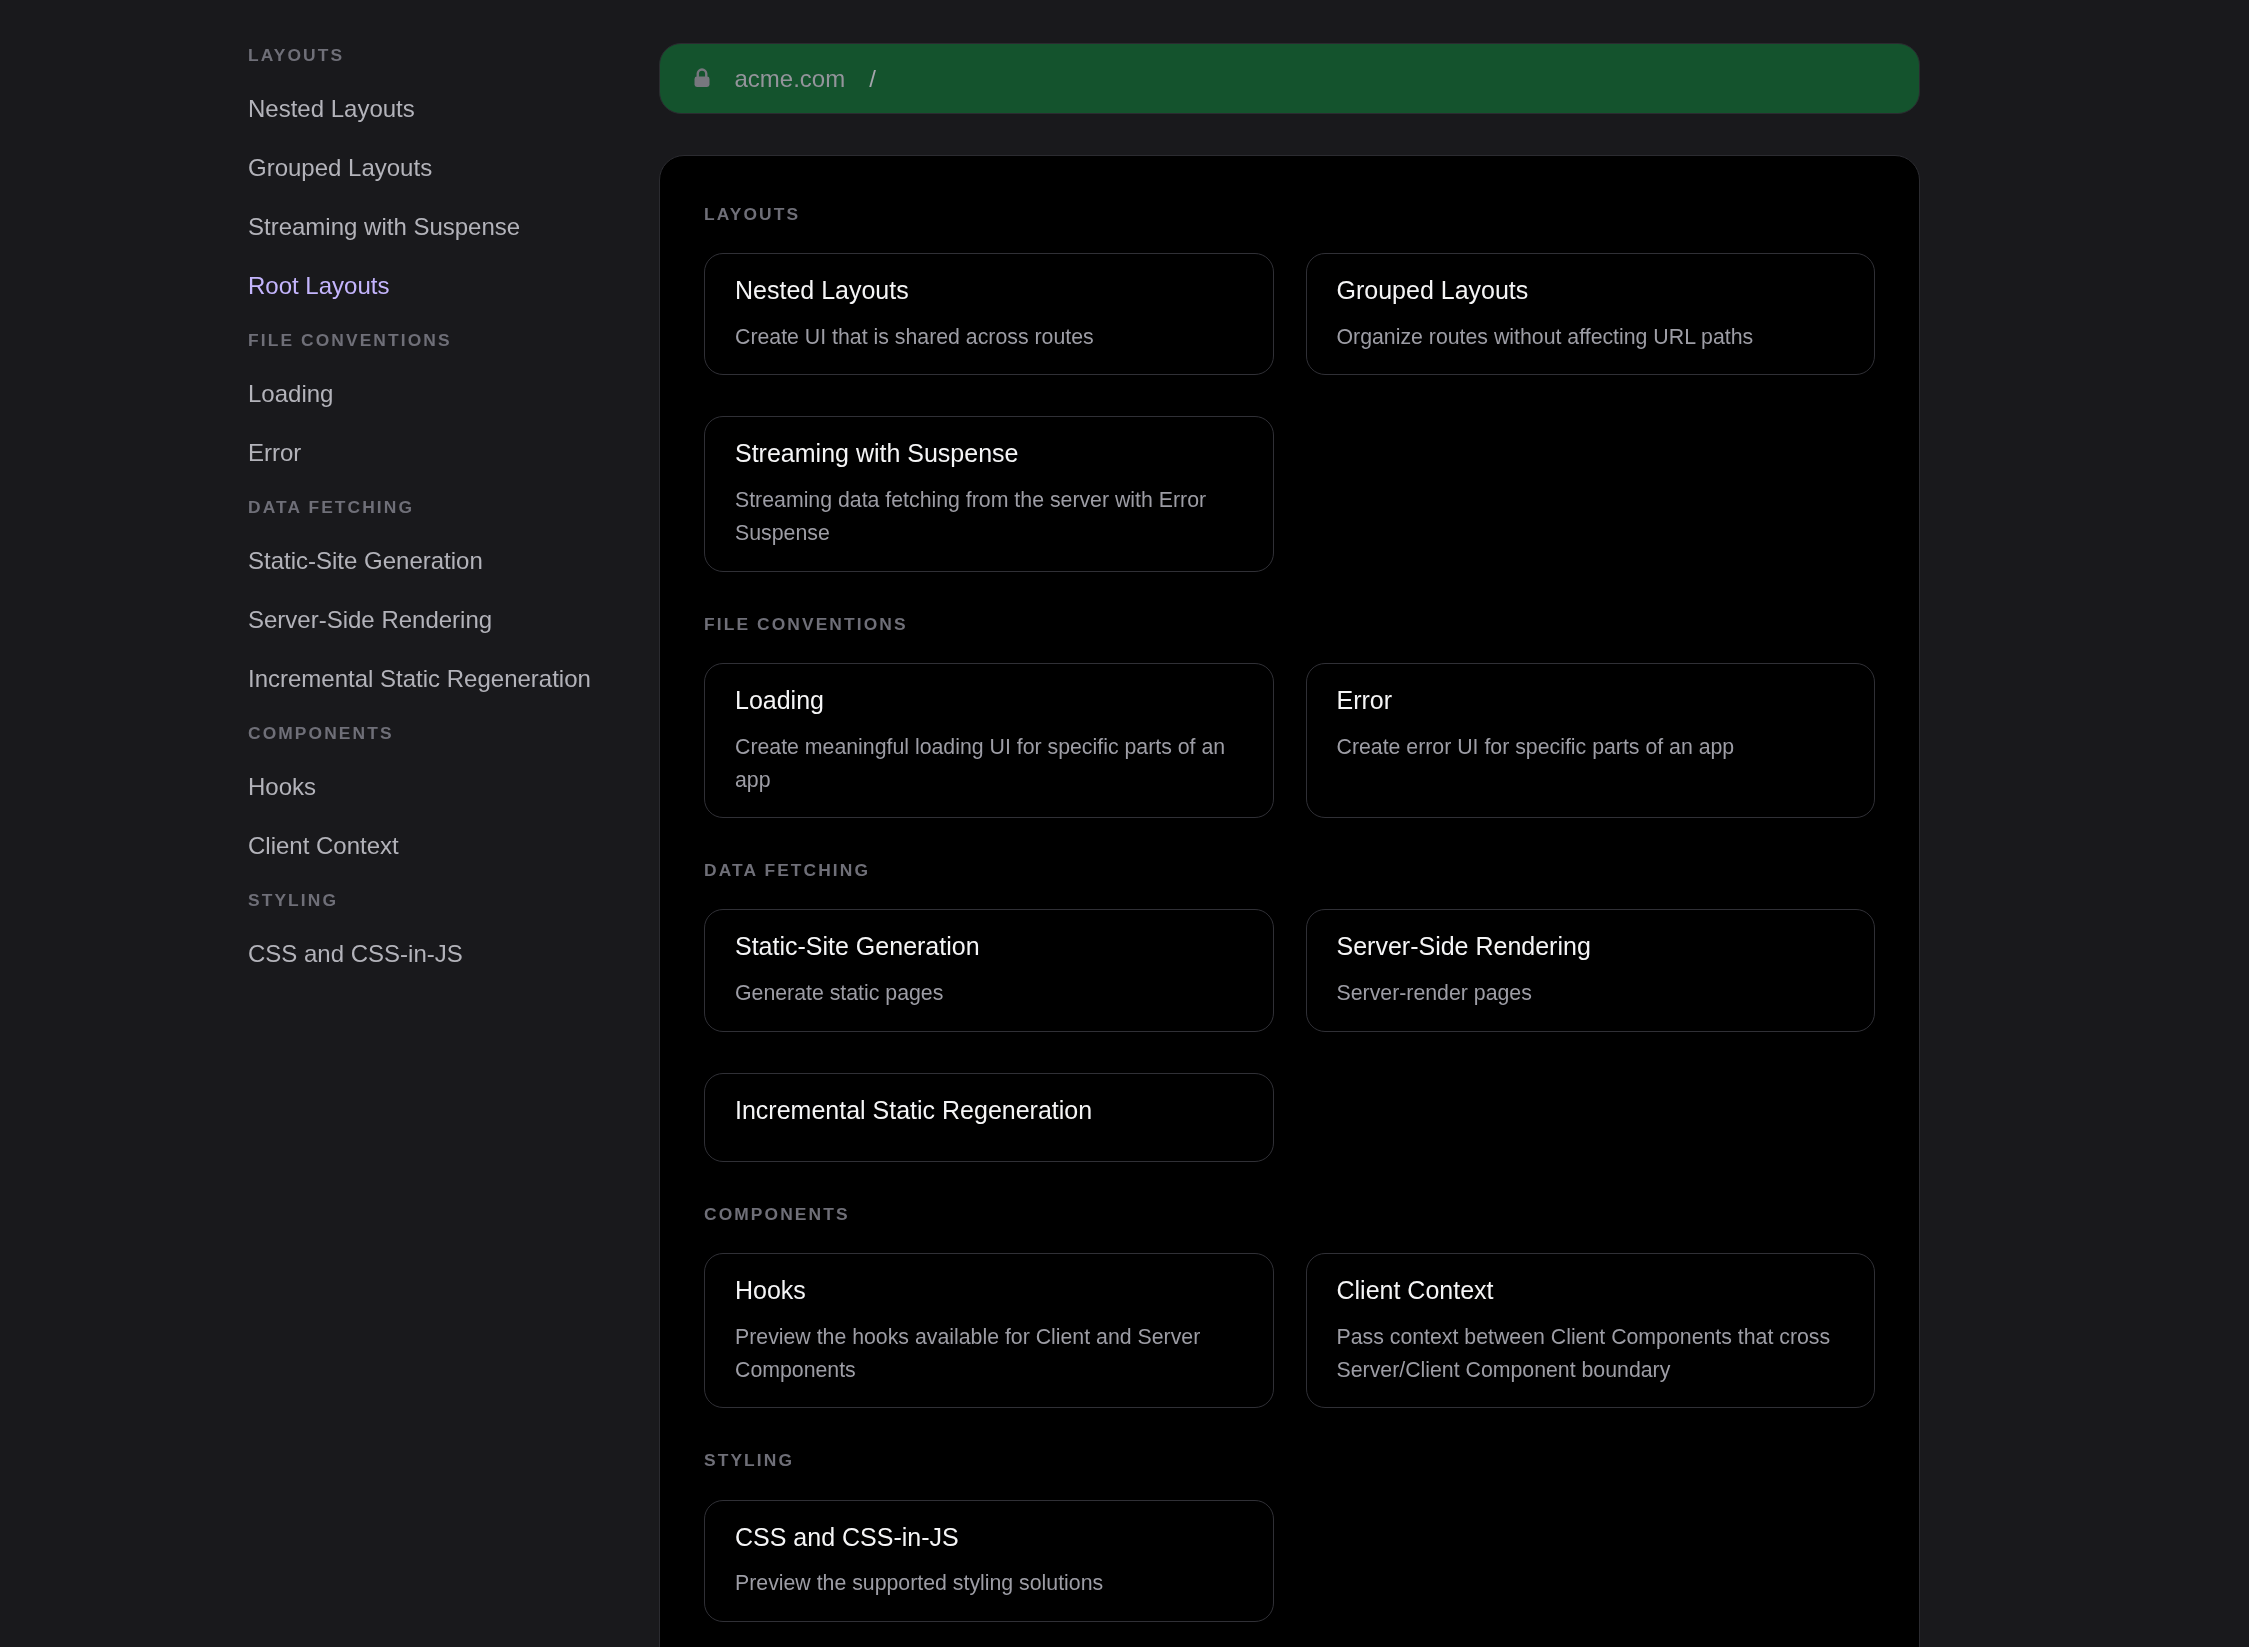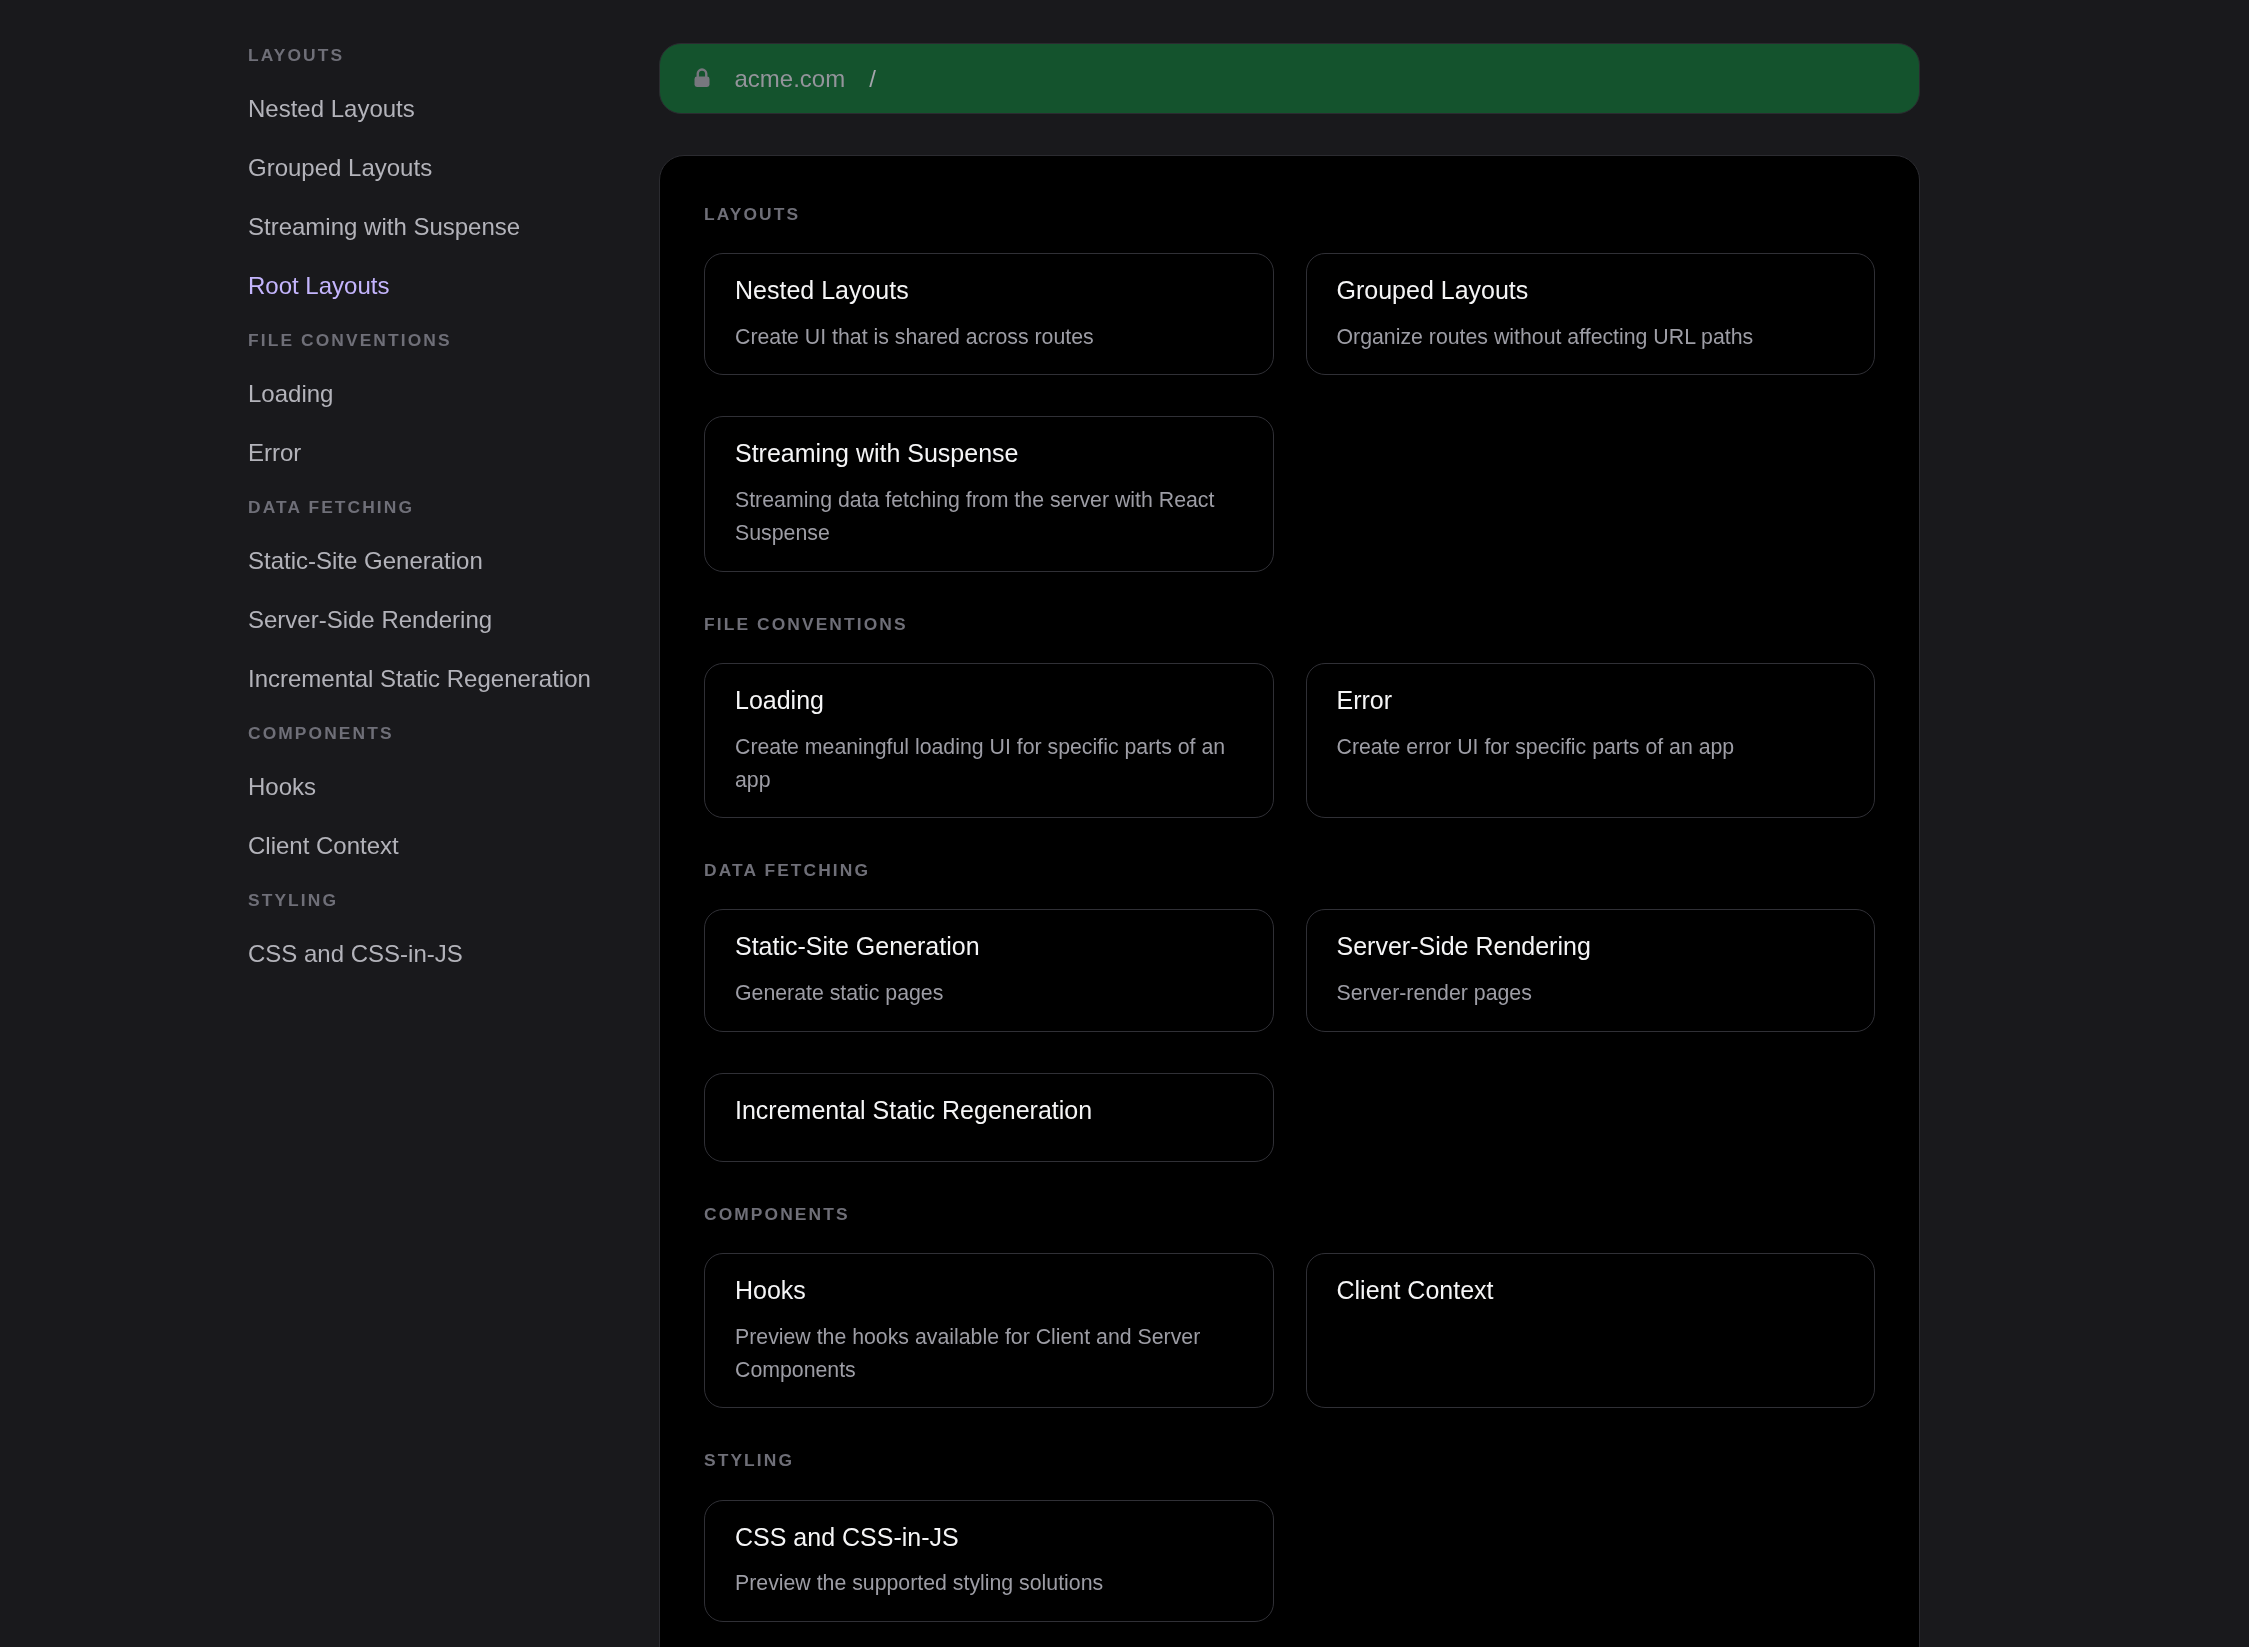--- a/index.html
+++ b/index.html
@@ -193,21 +193,21 @@
           <a class="card">
             <div class="card-title">Nested Layouts</div>
             <div class="card-desc">Create UI that is shared across routes</div>
           </a>
           <a class="card">
             <div class="card-title">Grouped Layouts</div>
             <div class="card-desc">Organize routes without affecting URL paths</div>
           </a>
           <a class="card">
             <div class="card-title">Streaming with Suspense</div>
-            <div class="card-desc">Streaming data fetching from the server with React Suspense</div>
+            <div class="card-desc">Streaming data fetching from the server with Error Suspense</div>
           </a>
         </div>
       </section>
 
       <section class="content-section">
         <div class="section-label">FILE CONVENTIONS</div>
         <div class="card-grid">
           <a class="card">
             <div class="card-title">Loading</div>
             <div class="card-desc">Create meaningful loading UI for specific parts of an app</div>
@@ -238,20 +238,21 @@
 
       <section class="content-section">
         <div class="section-label">COMPONENTS</div>
         <div class="card-grid">
           <a class="card">
             <div class="card-title">Hooks</div>
             <div class="card-desc">Preview the hooks available for Client and Server Components</div>
           </a>
           <a class="card">
             <div class="card-title">Client Context</div>
+            <div class="card-desc">Pass context between Client Components that cross Server/Client Component boundary</div>
           </a>
         </div>
       </section>
 
       <section class="content-section">
         <div class="section-label">STYLING</div>
         <div class="card-grid">
           <a class="card">
             <div class="card-title">CSS and CSS-in-JS</div>
             <div class="card-desc">Preview the supported styling solutions</div>

